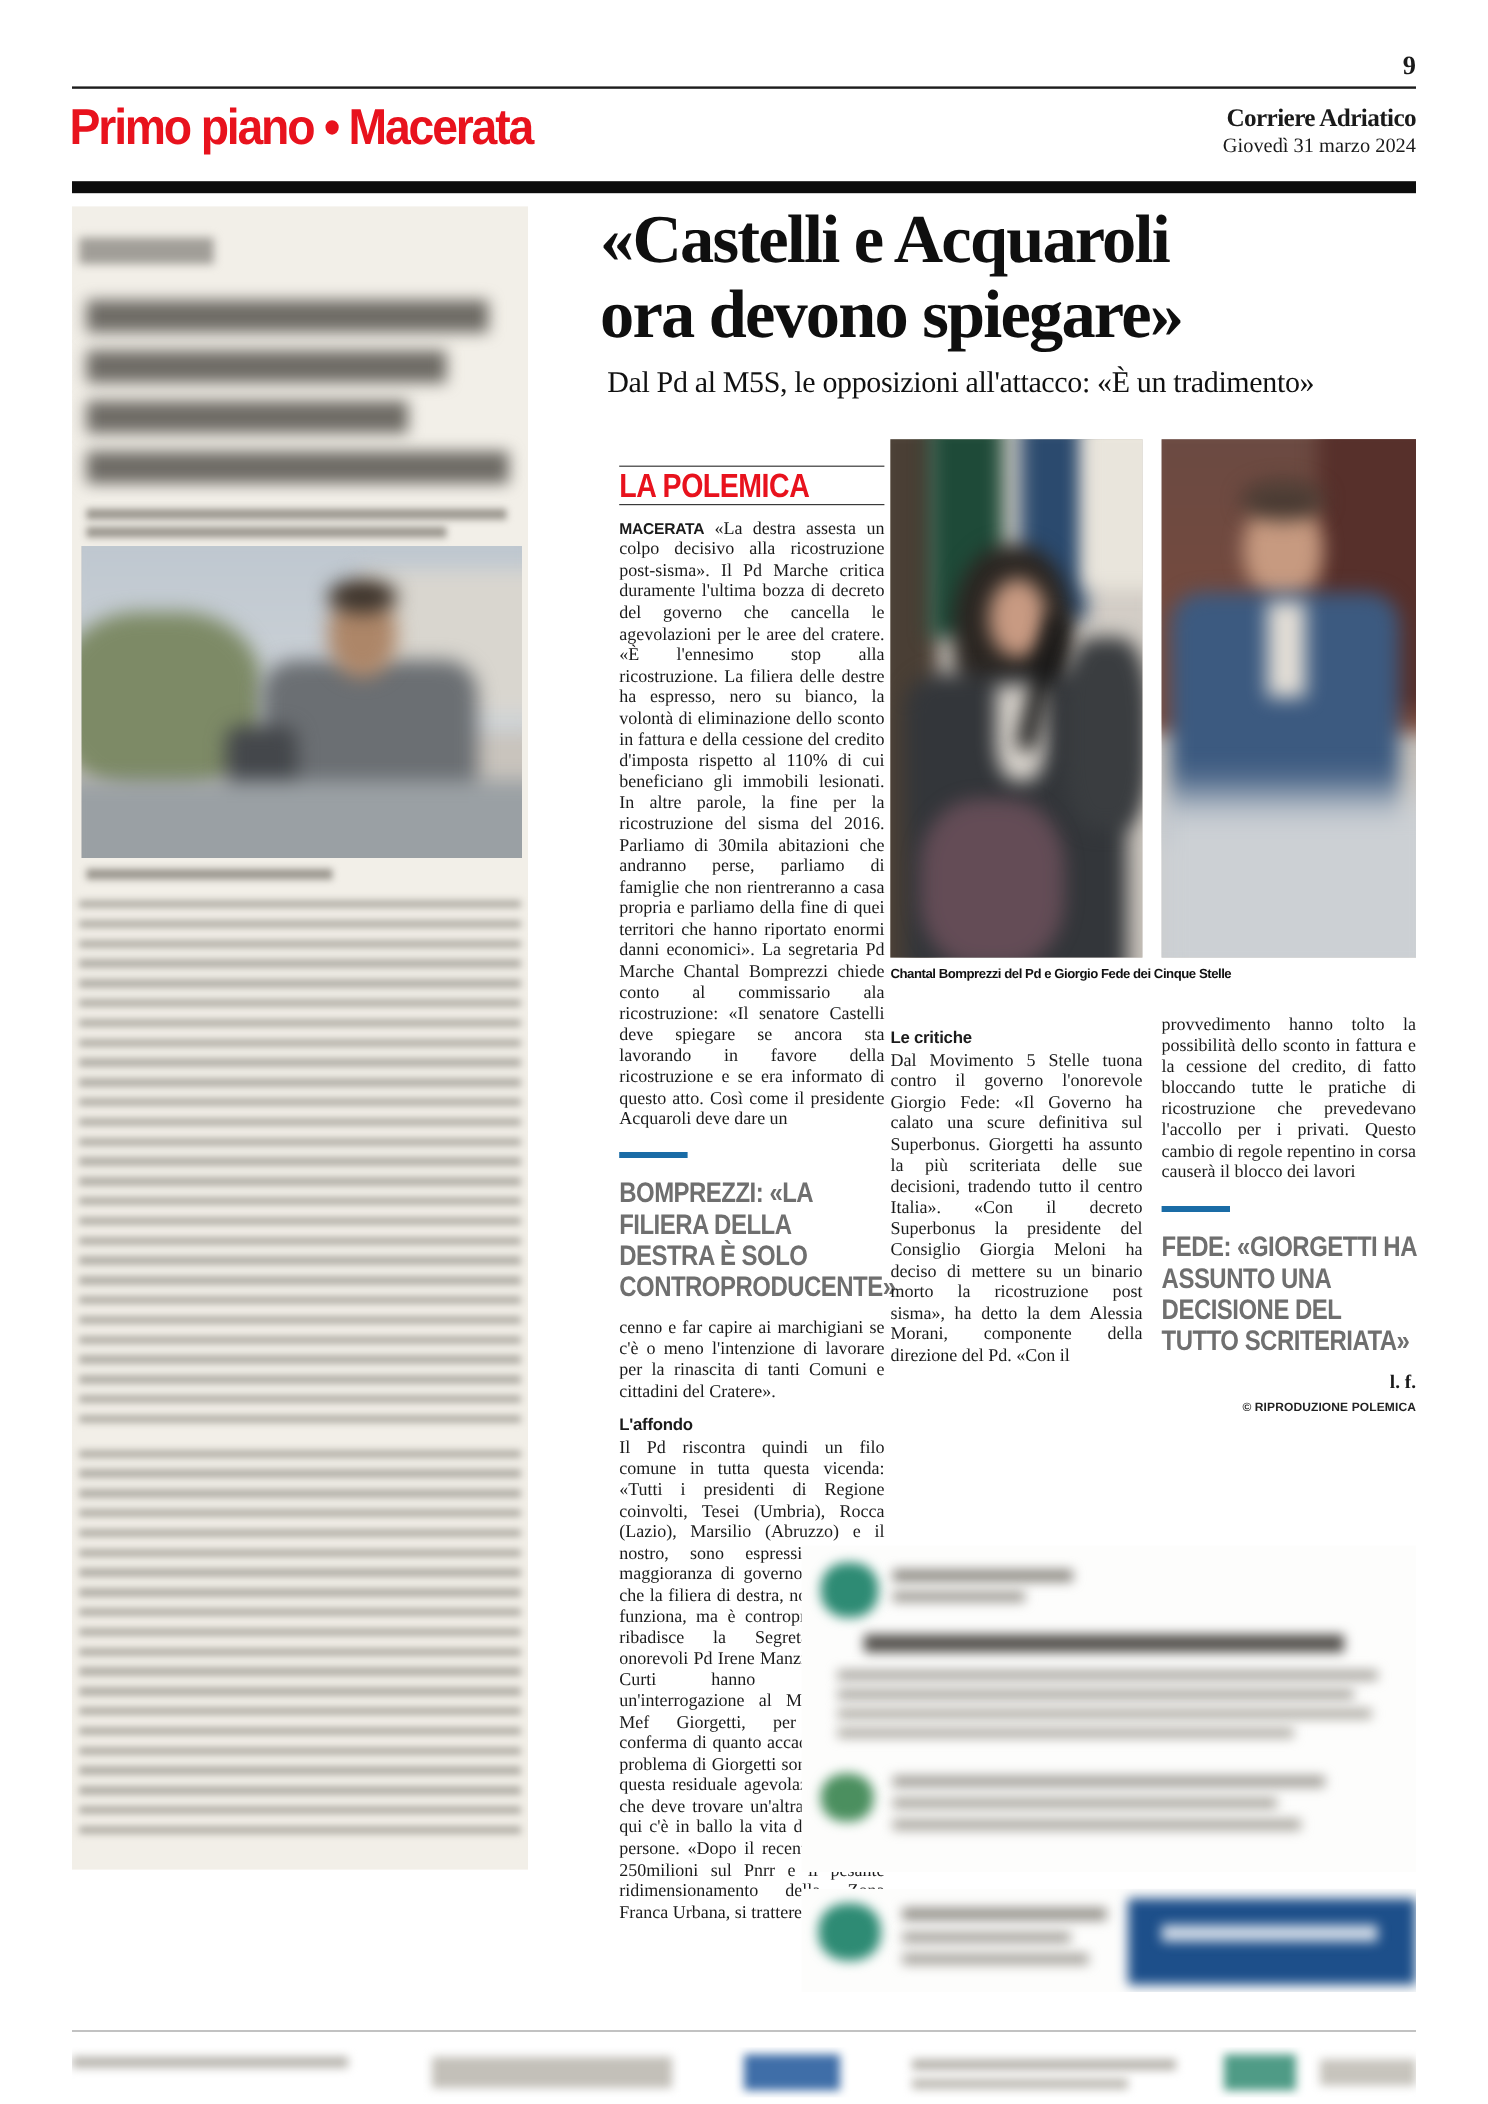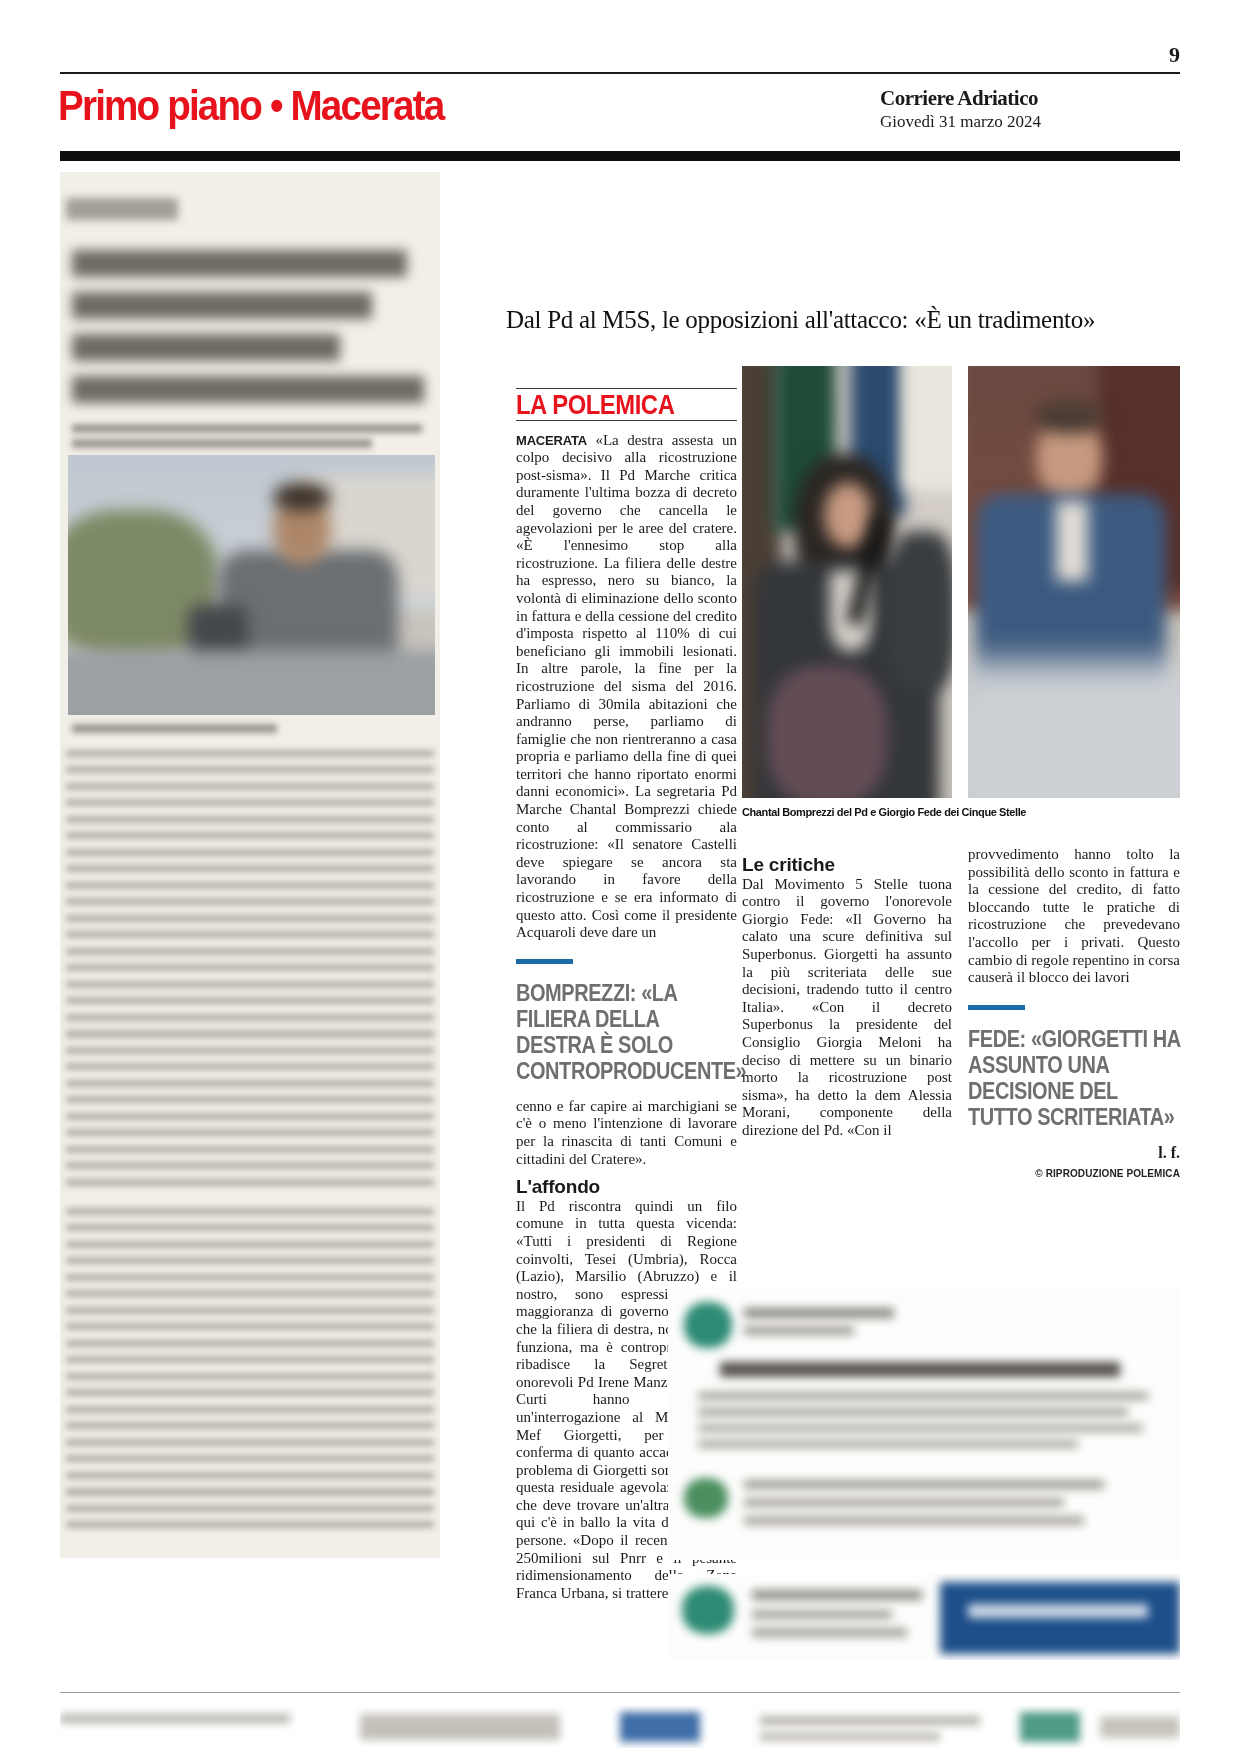--- a/index.html
+++ b/index.html
@@ -6,21 +6,21 @@
   #page{position:relative;width:1240px;height:1753px;background:#fff;overflow:hidden;
         font-family:"Liberation Serif", serif;color:#1a1a1a;}
   .abs{position:absolute;}
 
   
   .pagenum{left:1040px;top:42px;width:140px;text-align:right;font-size:22px;font-weight:700;}
   .toprule{left:60px;top:72px;width:1120px;height:2px;background:#1d1d1d;}
   .section-title{left:58px;top:82px;width:520px;font-family:"Liberation Sans",sans-serif;
         font-weight:700;font-size:42px;letter-spacing:-2px;color:var(--accent-red,#e8121d);
         transform:scaleX(.92);transform-origin:0 0;white-space:nowrap;}
-  .masthead{left:880px;top:86px;width:300px;text-align:left;}
+  .masthead{left:880px;top:86px;width:300px;text-align:right;}
   .masthead .m1{font-size:21px;font-weight:700;letter-spacing:-0.5px;}
   .masthead .m2{font-size:17px;margin-top:1px;}
   .blackbar{left:60px;top:151px;width:1120px;height:10px;background:#0d0d0d;}
 
   
   .left-art{left:60px;top:172px;width:380px;height:1386px;background:#f2efe8;overflow:hidden;}
   .left-art .kicker-blur{position:absolute;left:6px;top:26px;width:112px;height:22px;background:#a19e98;filter:blur(4px);}
   .hbar{position:absolute;left:12px;height:27px;background:#6e6b65;filter:blur(6px);}
   .sbar{position:absolute;left:12px;height:9px;background:#9b978f;filter:blur(3px);}
   .blurlines{position:absolute;background:repeating-linear-gradient(to bottom,#b3b0a8 0 7px,rgba(0,0,0,0) 7px 16.5px);filter:blur(3px);}
@@ -36,21 +36,21 @@
   .col p{margin:0 0 0 0;}
   .rule{height:1px;background:#3a3a3a;margin:0;}
   .kicker-red{font-family:"Liberation Sans",sans-serif;font-weight:700;font-size:28px;
         color:var(--accent-red,#e8121d);transform:scaleX(.85);transform-origin:0 0;
         white-space:nowrap;padding:7px 0 6px 0;letter-spacing:-0.5px;}
   .city-lead{font-family:"Liberation Sans",sans-serif;font-weight:700;font-size:13px;letter-spacing:-0.2px;}
   .bluerule{width:57px;height:5px;background:var(--accent-blue,#1a6ca6);}
   .gray-subhead{font-family:"Liberation Sans",sans-serif;font-weight:700;font-size:23.5px;line-height:26px;
         color:var(--subhead-gray,#6f6f6f);letter-spacing:-0.5px;transform:scaleX(.85);transform-origin:0 0;
         width:118%;text-align:left;margin:16px 0 14px 0;}
-  .minihead{font-family:"Liberation Sans",sans-serif;font-weight:700;font-size:19px;
+  .minihead{font-family:"Liberation Sans",sans-serif;font-weight:700;font-size:14px;
         text-align:left;margin:10px 0 2px 0;letter-spacing:-0.2px;}
   .caption{left:742px;top:806px;width:438px;font-family:"Liberation Sans",sans-serif;
         font-weight:700;font-size:11px;letter-spacing:-0.4px;color:#111;text-align:left;}
   .signature{text-align:right;font-weight:700;font-size:16px;margin-top:6px;}
   .copyright{text-align:right;font-family:"Liberation Sans",sans-serif;font-weight:700;
         font-size:10px;color:#222;margin-top:4px;letter-spacing:0.1px;}
 
   
   .ad{position:absolute;background:#fdfdfc;overflow:hidden;}
   .ad .el{position:absolute;filter:blur(5px);}
@@ -88,20 +88,24 @@
       <div class="el" style="left:205px;top:38px;width:58px;height:72px;background:#ad8668;border-radius:50%;"></div>
       <div class="el" style="left:205px;top:28px;width:58px;height:28px;background:#3c332b;border-radius:50%;"></div>
       <div class="el" style="left:120px;top:150px;width:60px;height:90px;background:#44474b;border-radius:12px;"></div>
       <div class="el" style="left:-15px;top:195px;width:400px;height:90px;background:#9aa0a4;"></div>
     </div>
     <div class="sbar" style="top:552px;width:205px;"></div>
     <div class="blurlines" style="left:6px;top:578px;width:368px;height:440px;"></div>
     <div class="blurlines" style="left:6px;top:1036px;width:368px;height:330px;"></div>
   </div>
 
+  <div class="abs headline">
+    <div>«Castelli e Acquaroli</div>
+    <div>ora devono spiegare»</div>
+  </div>
   <div class="abs standfirst">Dal Pd al M5S, le opposizioni all'attacco: «È un tradimento»</div>
 
   <div class="col" style="left:516px;top:388px;width:221px;">
     <div class="rule"></div>
     <div class="kicker-red">LA POLEMICA</div>
     <div class="rule" style="margin-bottom:11px;"></div>
     <p><span class="city-lead">MACERATA</span> <span>«La destra assesta un colpo decisivo alla ricostruzione post-sisma». Il Pd Marche critica duramente l'ultima bozza di decreto del governo che cancella le agevolazioni per le aree del cratere. «È l'ennesimo stop alla ricostruzione. La filiera delle destre ha espresso, nero su bianco, la volontà di eliminazione dello sconto in fattura e della cessione del credito d'imposta rispetto al 110% di cui beneficiano gli immobili lesionati. In altre parole, la fine per la ricostruzione del sisma del 2016. Parliamo di 30mila abitazioni che andranno perse, parliamo di famiglie che non rientreranno a casa propria e parliamo della fine di quei territori che hanno riportato enormi danni economici». La segretaria Pd Marche Chantal Bomprezzi chiede conto al commissario ala ricostruzione: «Il senatore Castelli deve spiegare se ancora sta lavorando in favore della ricostruzione e se era informato di questo atto. Così come il presidente Acquaroli deve dare un</span></p>
     <div class="bluerule" style="margin-top:17px;"></div>
     <div class="gray-subhead">BOMPREZZI: «LA FILIERA DELLA DESTRA È SOLO CONTROPRODUCENTE»</div>
     <p>cenno e far capire ai marchigiani se c'è o meno l'intenzione di lavorare per la rinascita di tanti Comuni e cittadini del Cratere».</p>

